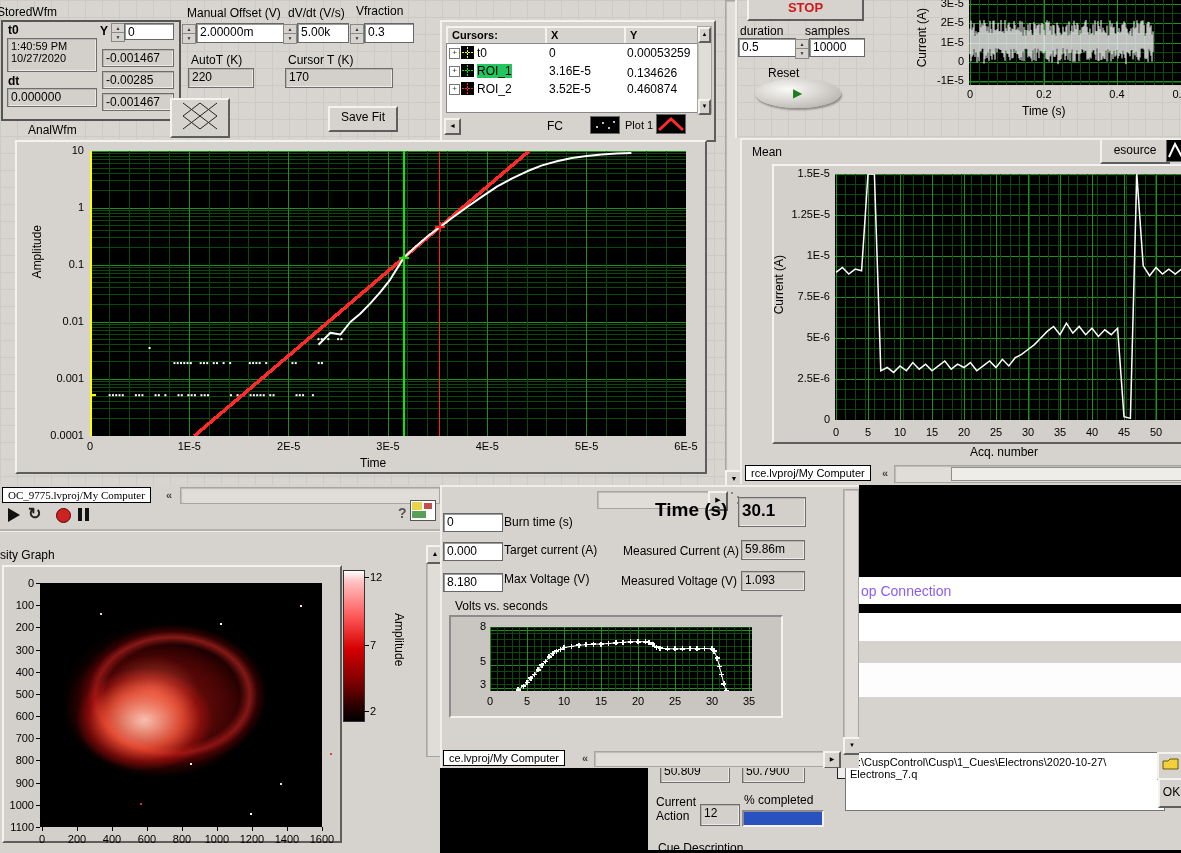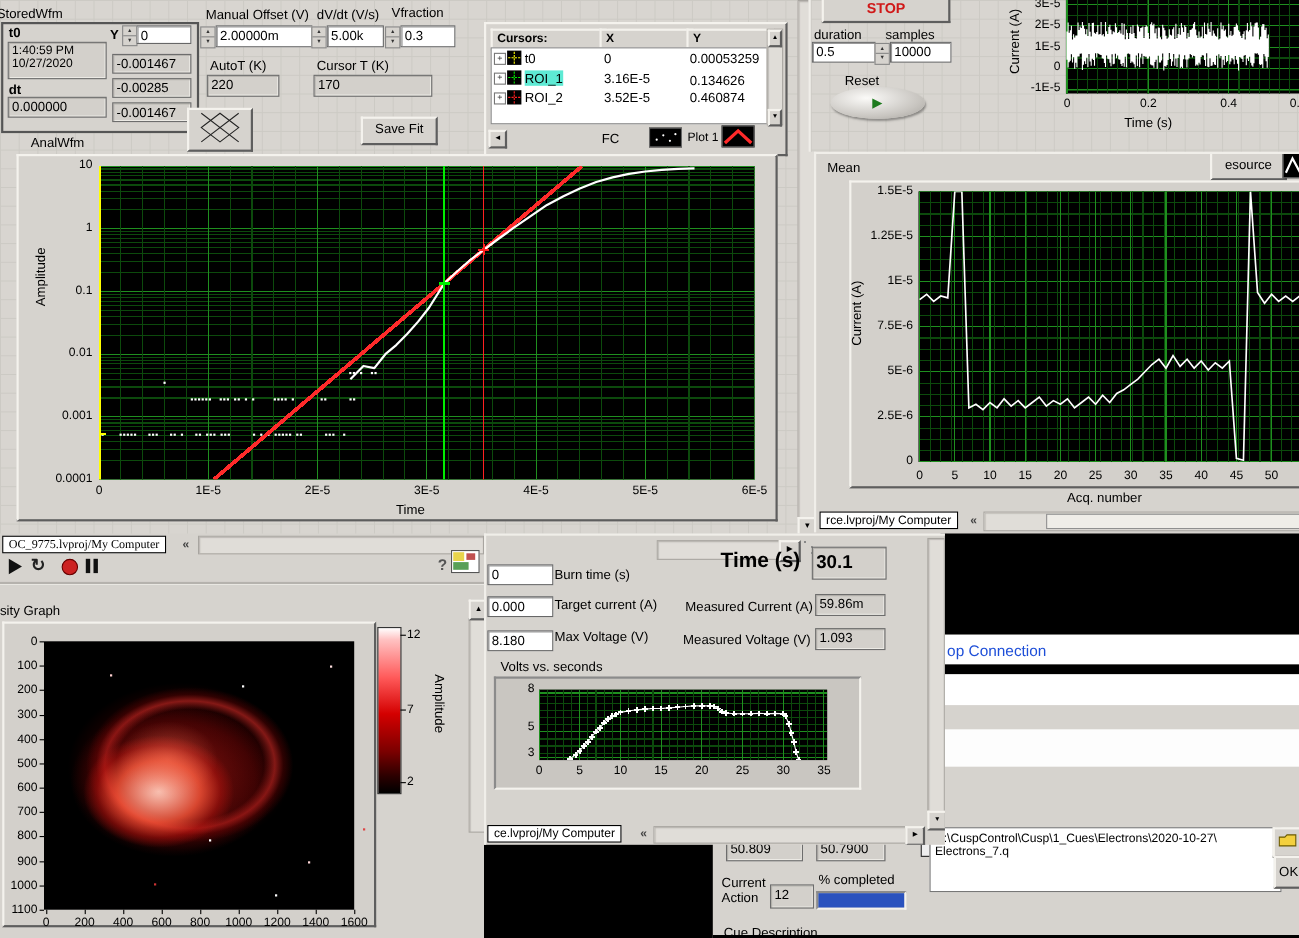--- a/index.html
+++ b/index.html
@@ -105,21 +105,21 @@
             <span class="tk" style="left: 30px; top: 2px; font-size: 12px;">t0</span>
             <span class="tk" style="left: 102px; top: 2px; font-size: 12px;">0</span>
             <span class="tk" style="left: 180px; top: 2px; font-size: 12px;">0.00053259</span>
           </div>
           <div class="cursrow">
             <div class="plusbox">+</div>
             <svg width="13" height="13" style="position: absolute; left: 14px; top: 2px; background: rgb(0, 0, 0);">
               <line x1="1" y1="6.5" x2="12" y2="6.5" stroke="#00ee00" stroke-dasharray="2,1"></line>
               <line x1="6.5" y1="1" x2="6.5" y2="12" stroke="#00ee00" stroke-dasharray="2,1"></line>
             </svg>
-            <span class="tk" style="left: 30px; top: 2px; font-size: 12px; background: #5eead4;">ROI_1</span>
+            <span class="tk" style="left: 30px; top: 2px; font-size: 12px; background: #22c55e;">ROI_1</span>
             <span class="tk" style="left: 102px; top: 2px; font-size: 12px;">3.16E-5</span>
             <span class="tk" style="left: 180px; top: 4px; font-size: 12px; text-align: right;">0.134626</span>
           </div>
           <div class="cursrow">
             <div class="plusbox">+</div>
             <svg width="13" height="13" style="position: absolute; left: 14px; top: 2px; background: rgb(0, 0, 0);">
               <line x1="1" y1="6.5" x2="12" y2="6.5" stroke="#ff2020" stroke-dasharray="2,1"></line>
               <line x1="6.5" y1="1" x2="6.5" y2="12" stroke="#ff2020" stroke-dasharray="2,1"></line>
             </svg>
             <span class="tk" style="left: 30px; top: 2px; font-size: 12px;">ROI_2</span>
@@ -606,21 +606,21 @@
     <div class="lbl vdn" style="left:392px;top:128px;font-size:12px;">Amplitude</div>
 
     <div class="groove" style="left:426px;top:60px;width:14px;height:210px;"></div>
     <div class="btn raised" style="left:426px;top:60px;width:14px;height:15px;font-size:7px;line-height:13px;">▲</div>
   </div>
 
   <div class="abs" style="left:440px;top:766px;width:210px;height:87px;background:#000;"></div>
 
   <div class="abs" style="left:855px;top:485px;width:326px;height:92px;background:#000;"></div>
   <div class="ab_s abs" style="left:855px;top:577px;width:326px;height:27px;background:#fff;">
-    <div class="lbl" style="left:6px;top:6px;color:#1d4ed8;font-size:14px;text-align:center;">op Connection</div>
+    <div class="lbl" style="left:6px;top:6px;color:#8b5cf6;font-size:14px;text-align:center;">op Connection</div>
   </div>
   <div class="abs" style="left:855px;top:604px;width:326px;height:9px;background:#000;"></div>
   <div class="abs" style="left:855px;top:613px;width:326px;height:28px;background:#fff;"></div>
   <div class="abs" style="left:855px;top:663px;width:326px;height:34px;background:#fdfdfd;"></div>
   <div class="abs" style="left:648px;top:725px;width:533px;height:128px;background:#d6d3ce;">
     <div class="dsp" style="left:12px;top:37px;width:62px;height:17px;">50.809</div>
     <div class="dsp" style="left:94px;top:37px;width:55px;height:17px;">50.7900</div>
     <div class="lbl" style="left:8px;top:70px;font-size:12px;">
       <span>Current</span><br>
       <span>Action</span>

